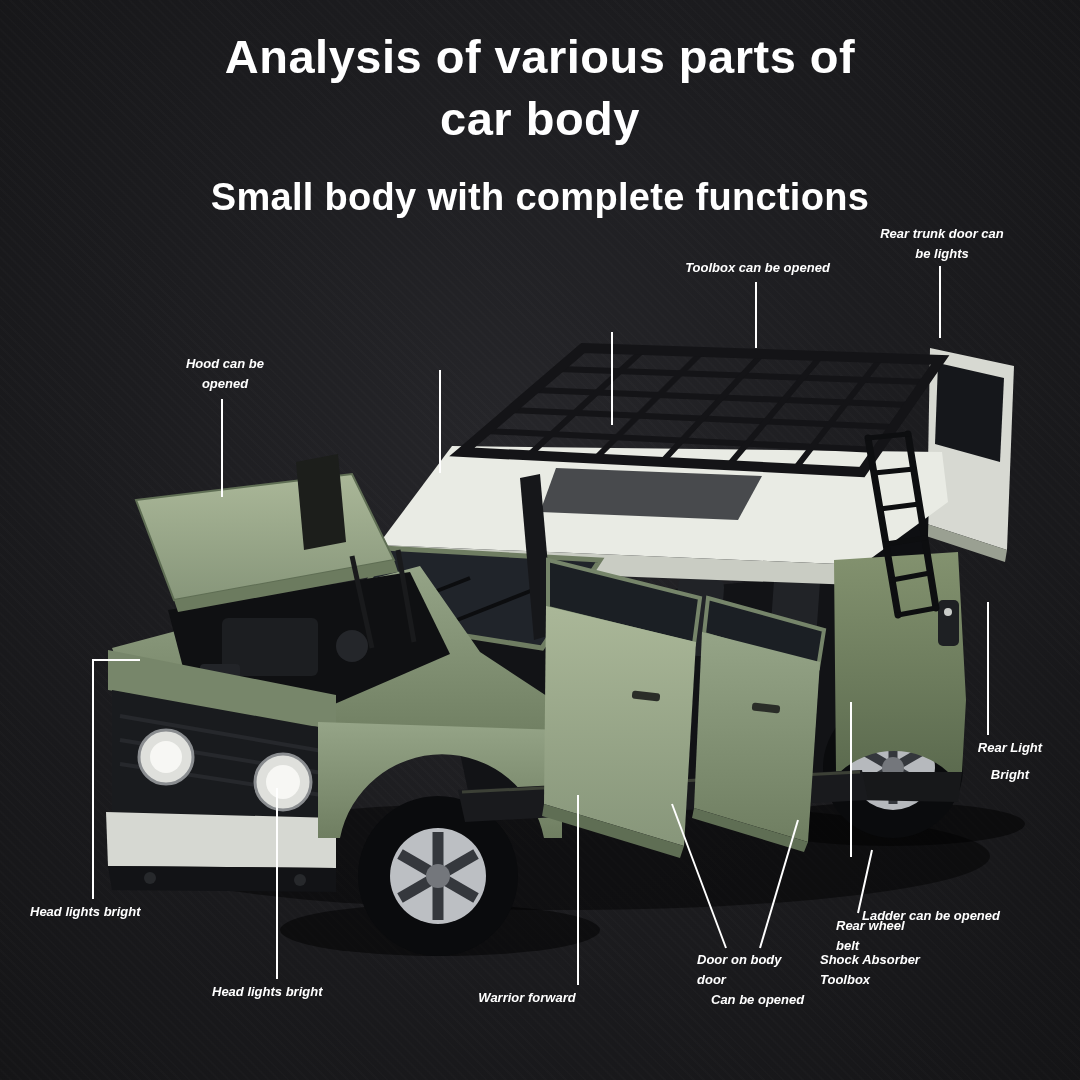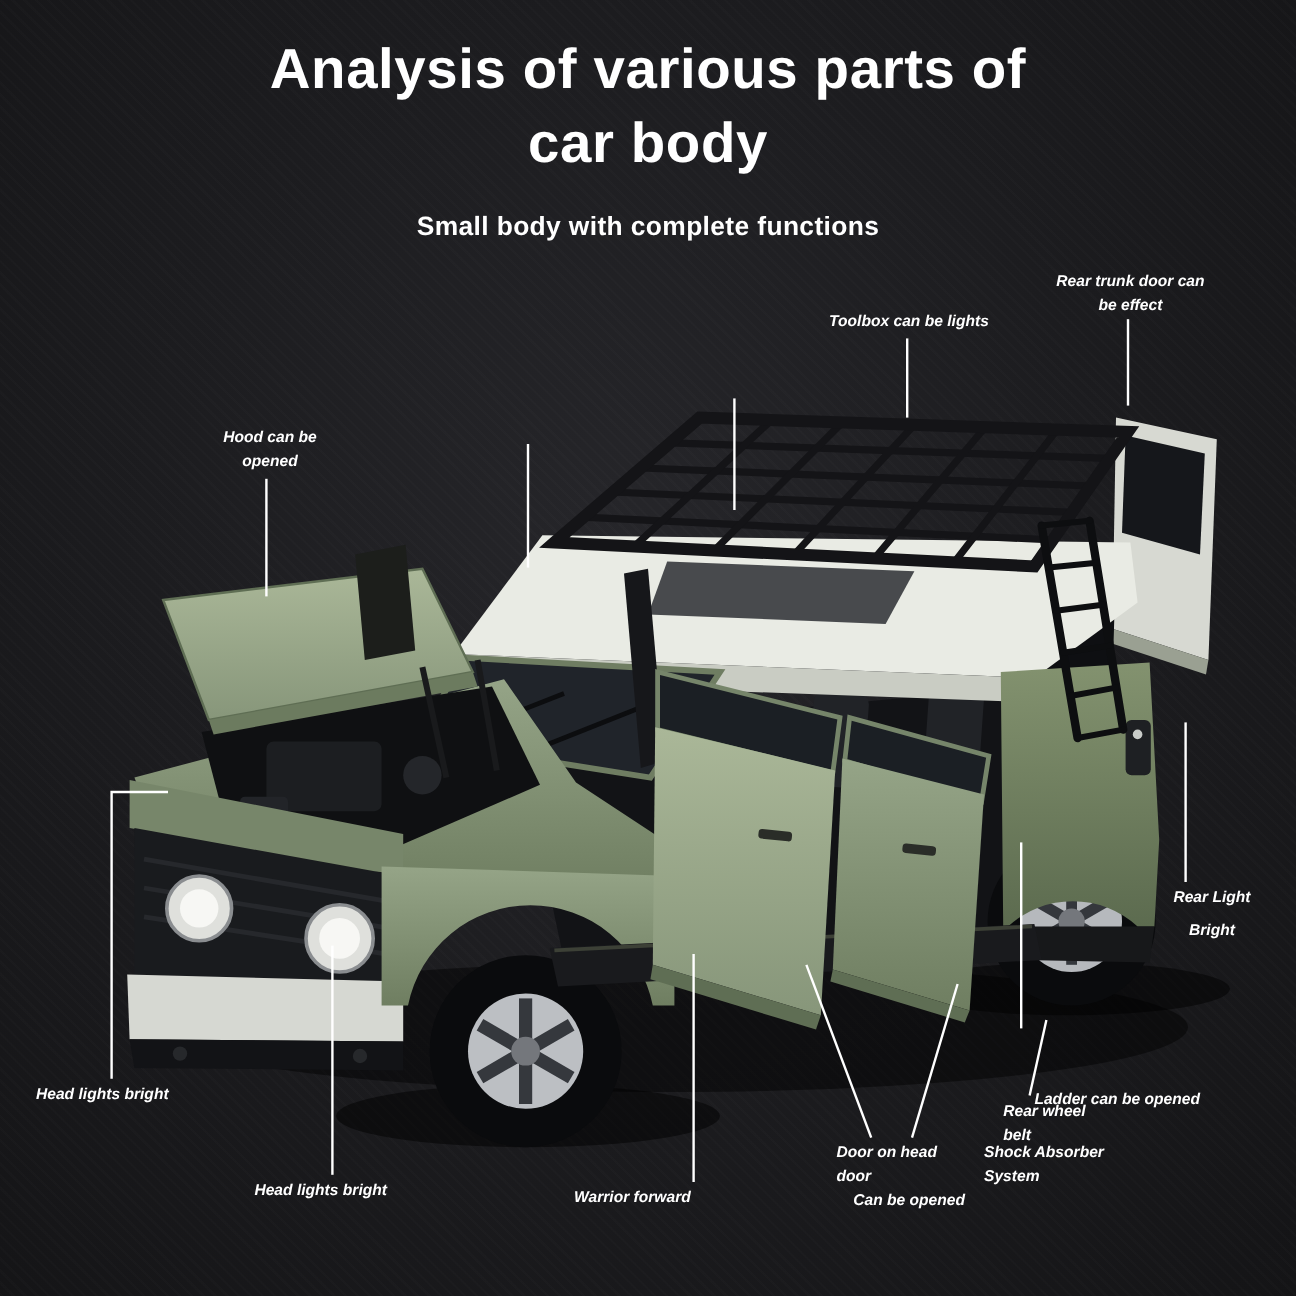--- a/index.html
+++ b/index.html
@@ -13,21 +13,21 @@
     background:repeating-linear-gradient(45deg, rgba(255,255,255,0.018) 0 2px, transparent 2px 7px);
     opacity:.6;
   }
   .title{
     position:absolute;top:26px;left:0;width:100%;text-align:center;
     font-size:47px;line-height:62px;font-weight:700;letter-spacing:.5px;
   }
   .title span{display:block;}
   .subtitle{
     position:absolute;top:176px;left:0;width:100%;text-align:center;
-    font-size:22px;font-weight:700;letter-spacing:.3px;
+    font-size:38px;font-weight:700;letter-spacing:.3px;
   }
   .callout{position:absolute;font-size:13px;line-height:20px;font-weight:700;font-style:italic;}
   .callout span{display:block;}
   .center{text-align:center;}
   .gap{margin-top:7px;}
   .indent{padding-left:14px;}
   svg{position:absolute;inset:0;}
 </style>
 </head>
 <body>
@@ -229,49 +229,49 @@
   </svg>
 
   <div class="callout center" style="left:160px;top:354px;width:130px;">
     <span>Hood can be</span>
     <span>opened</span>
   </div>
 
 
 
   <div class="callout center" style="left:660px;top:258px;width:195px;">
-    <span>Toolbox can be lights</span>
+    <span>Toolbox can be opened</span>
   </div>
 
   <div class="callout center" style="left:852px;top:224px;width:180px;">
     <span>Rear trunk door can</span>
-    <span>be effect</span>
+    <span>be lights</span>
   </div>
 
   <div class="callout center" style="left:955px;top:738px;width:110px;">
     <span>Rear Light</span>
     <span class="gap">Bright</span>
   </div>
 
   <div class="callout" style="left:862px;top:860px;width:195px;margin-top:46px;">
     <span>Ladder can be opened</span>
   </div>
 
   <div class="callout" style="left:836px;top:916px;width:110px;">
     <span>Rear wheel</span>
     <span>belt</span>
   </div>
 
   <div class="callout" style="left:820px;top:950px;width:140px;">
     <span>Shock Absorber</span>
-    <span>System</span>
+    <span>Toolbox</span>
   </div>
 
   <div class="callout" style="left:697px;top:950px;width:125px;">
-    <span>Door on head</span>
+    <span>Door on body</span>
     <span>door</span>
     <span class="indent">Can be opened</span>
   </div>
 
   <div class="callout center" style="left:447px;top:988px;width:160px;">
     <span>Warrior forward</span>
   </div>
 
   <div class="callout" style="left:30px;top:902px;width:175px;">
     <span>Head lights bright</span>

